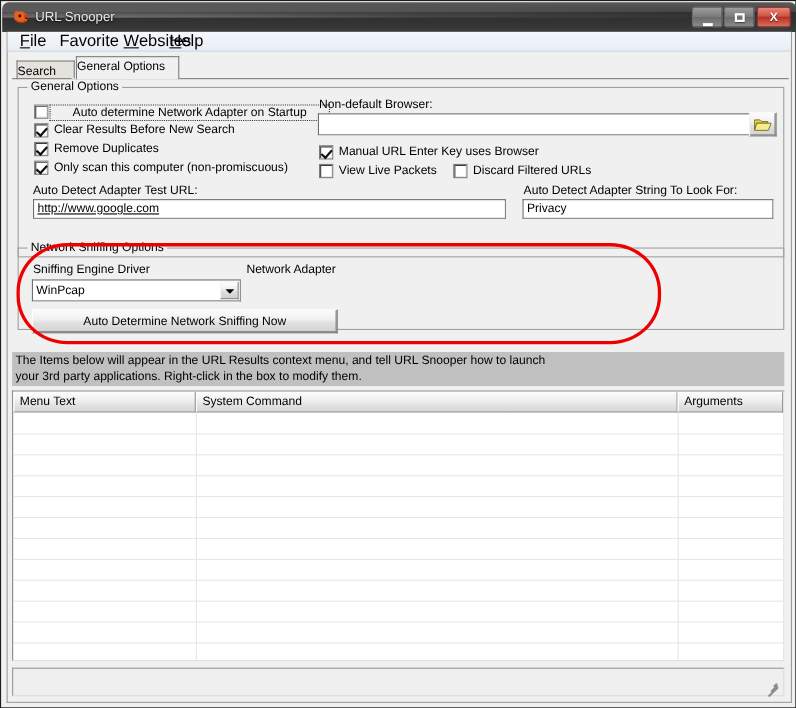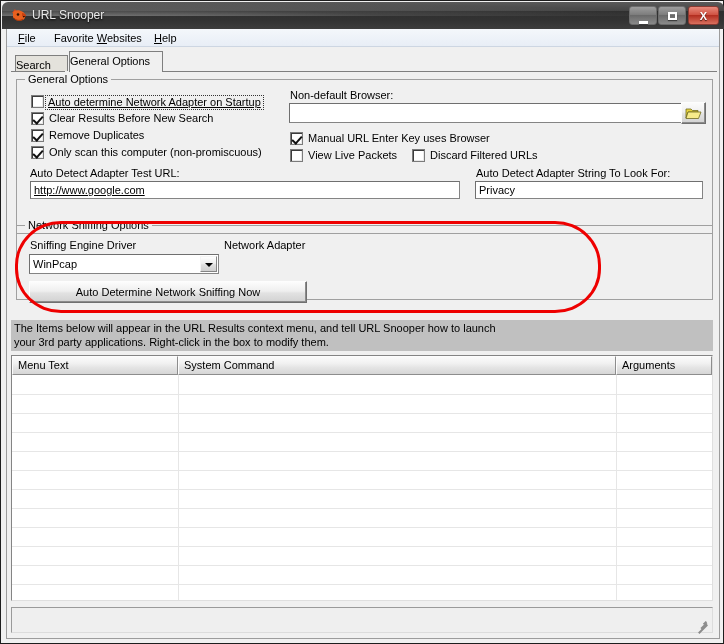--- a/index.html
+++ b/index.html
@@ -66,21 +66,21 @@
   }
   
   #menubar{
     position:absolute;left:0;top:0;width:100%;height:18px;
     background:linear-gradient(180deg,#f4f7fb 0%,#e8eef6 100%);
     border-bottom:1px solid #cdd6e2;
     box-sizing:border-box;
   }
   .menu-item{
     position:absolute;top:2px;height:14px;line-height:14px;
-    font-size:11px;padding:0 5px;white-space:nowrap;cursor:default;
+    font-size:15px;padding:0 5px;white-space:nowrap;cursor:default;
   }
   .menu-item u{text-decoration:underline;}
 
   
   #tabstrip{position:absolute;left:4px;top:22px;width:706px;height:21px;}
   .tab{
     position:absolute;bottom:0;height:19px;box-sizing:border-box;
     padding:0 0;line-height:18px;font-size:11px;white-space:nowrap;
     border:1px solid #7f7f7f;border-bottom:none;
     background:#eceae4;cursor:default;
@@ -106,21 +106,21 @@
   
   .cb{position:absolute;width:13px;height:13px;box-sizing:border-box;
       background:#fff;border:1px solid #7b7b7b;
       box-shadow:inset 1px 1px 0 #3c3c3c, inset -1px -1px 0 #e8e8e8;
       cursor:default;}
   .cb.checked::after{
     content:"";position:absolute;left:3px;top:1px;width:4px;height:8px;
     border:solid #111;border-width:0 2px 2px 0;transform:rotate(42deg);
   }
   .cb-label{position:absolute;font-size:11px;line-height:13px;white-space:nowrap;cursor:default;}
-  .cb-label.focus{border:1px dotted #333;padding:0 2px;margin-left:-3px;text-decoration:underline;}
+  .cb-label.focus{border:1px dotted #333;padding:0 20px;margin-left:-3px;}
 
   
   .tbox{
     position:absolute;box-sizing:border-box;background:#fff;
     border:1px solid #848484;border-top-color:#6f6f6f;border-left-color:#6f6f6f;
     font-size:11px;line-height:15px;padding:1px 2px 0 3px;
     white-space:nowrap;overflow:hidden;color:#000;cursor:text;
   }
 
   

